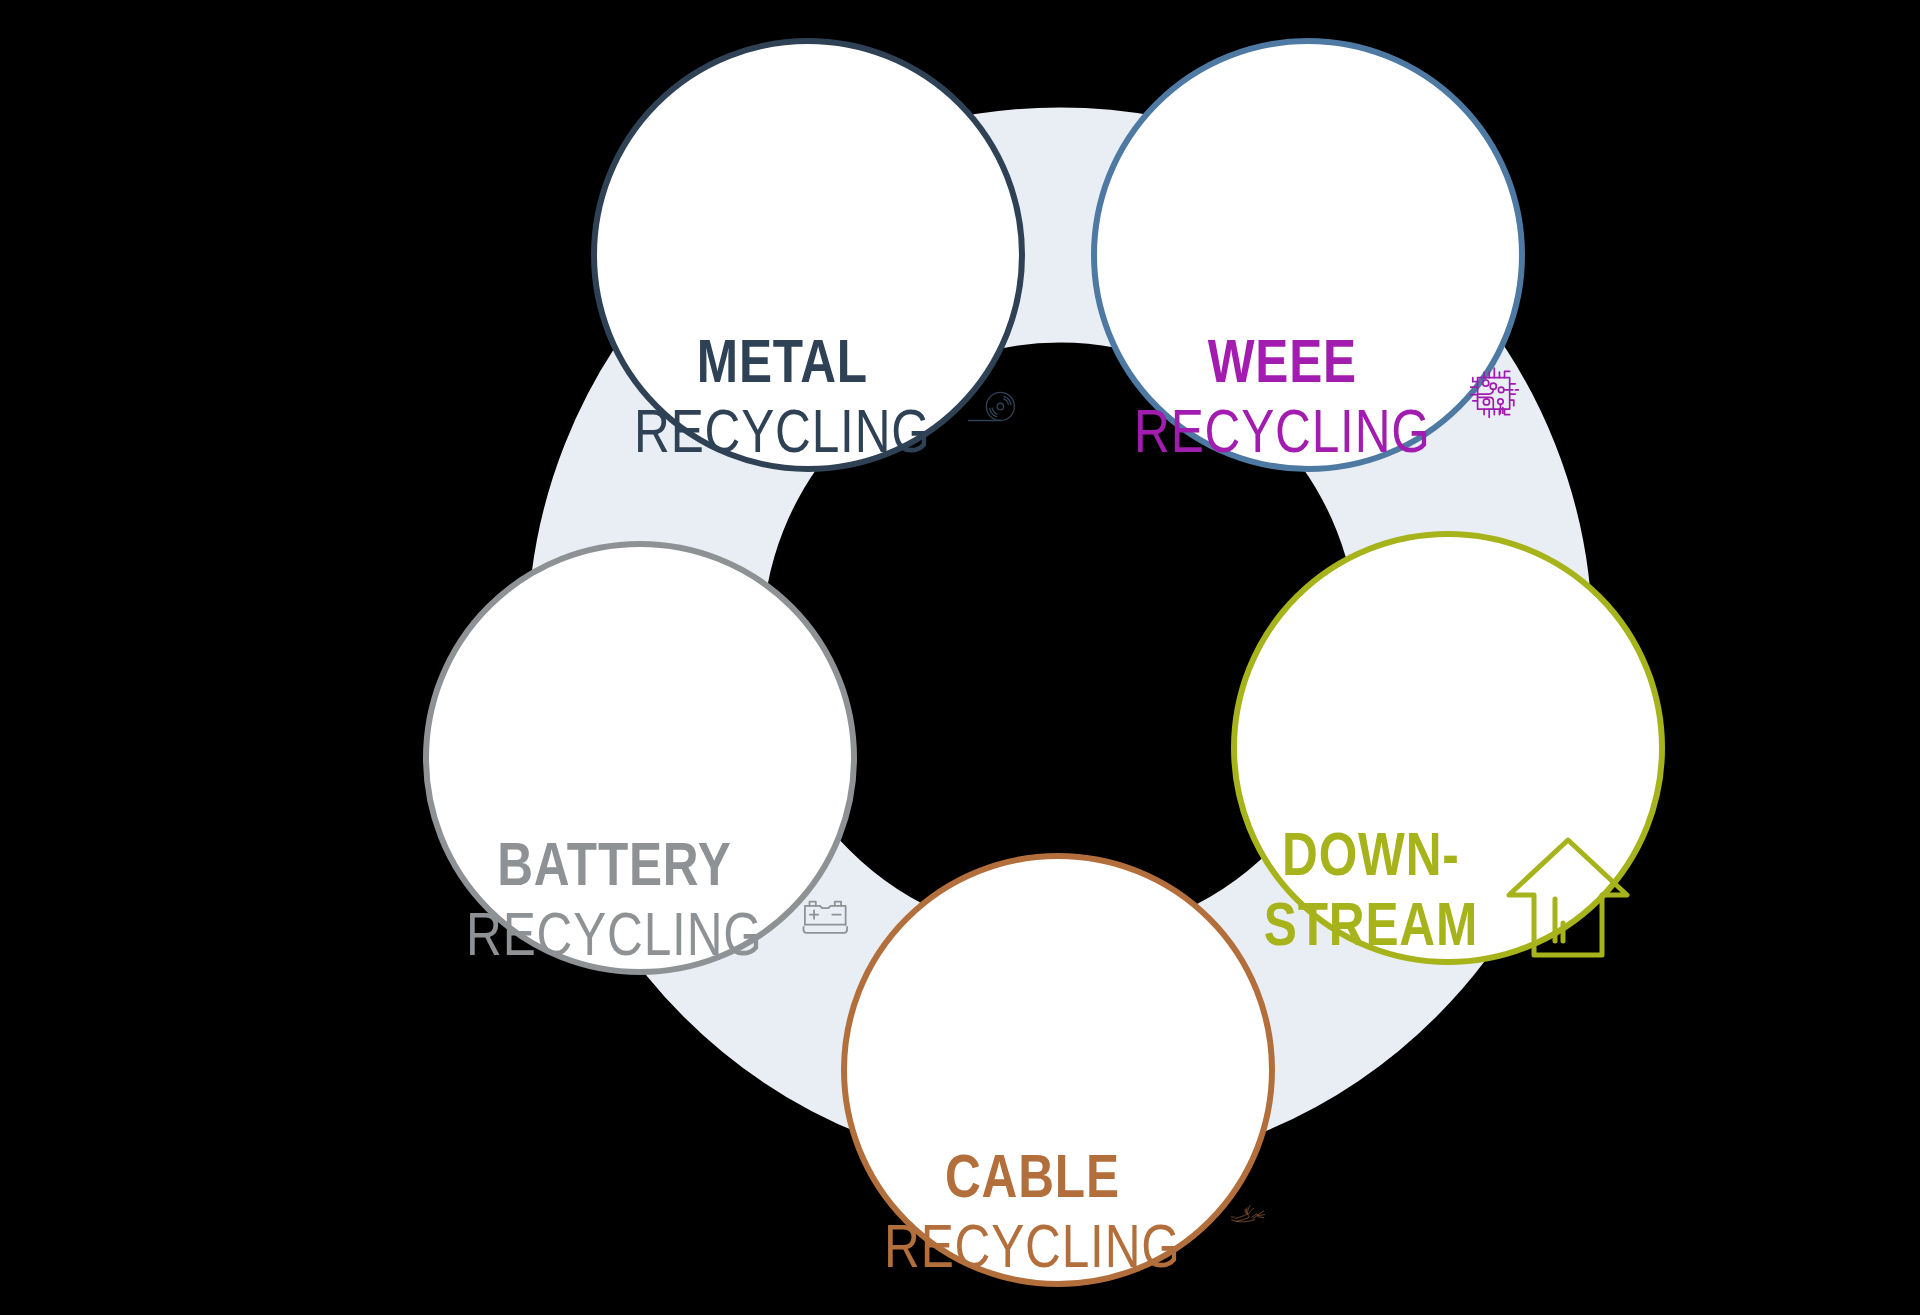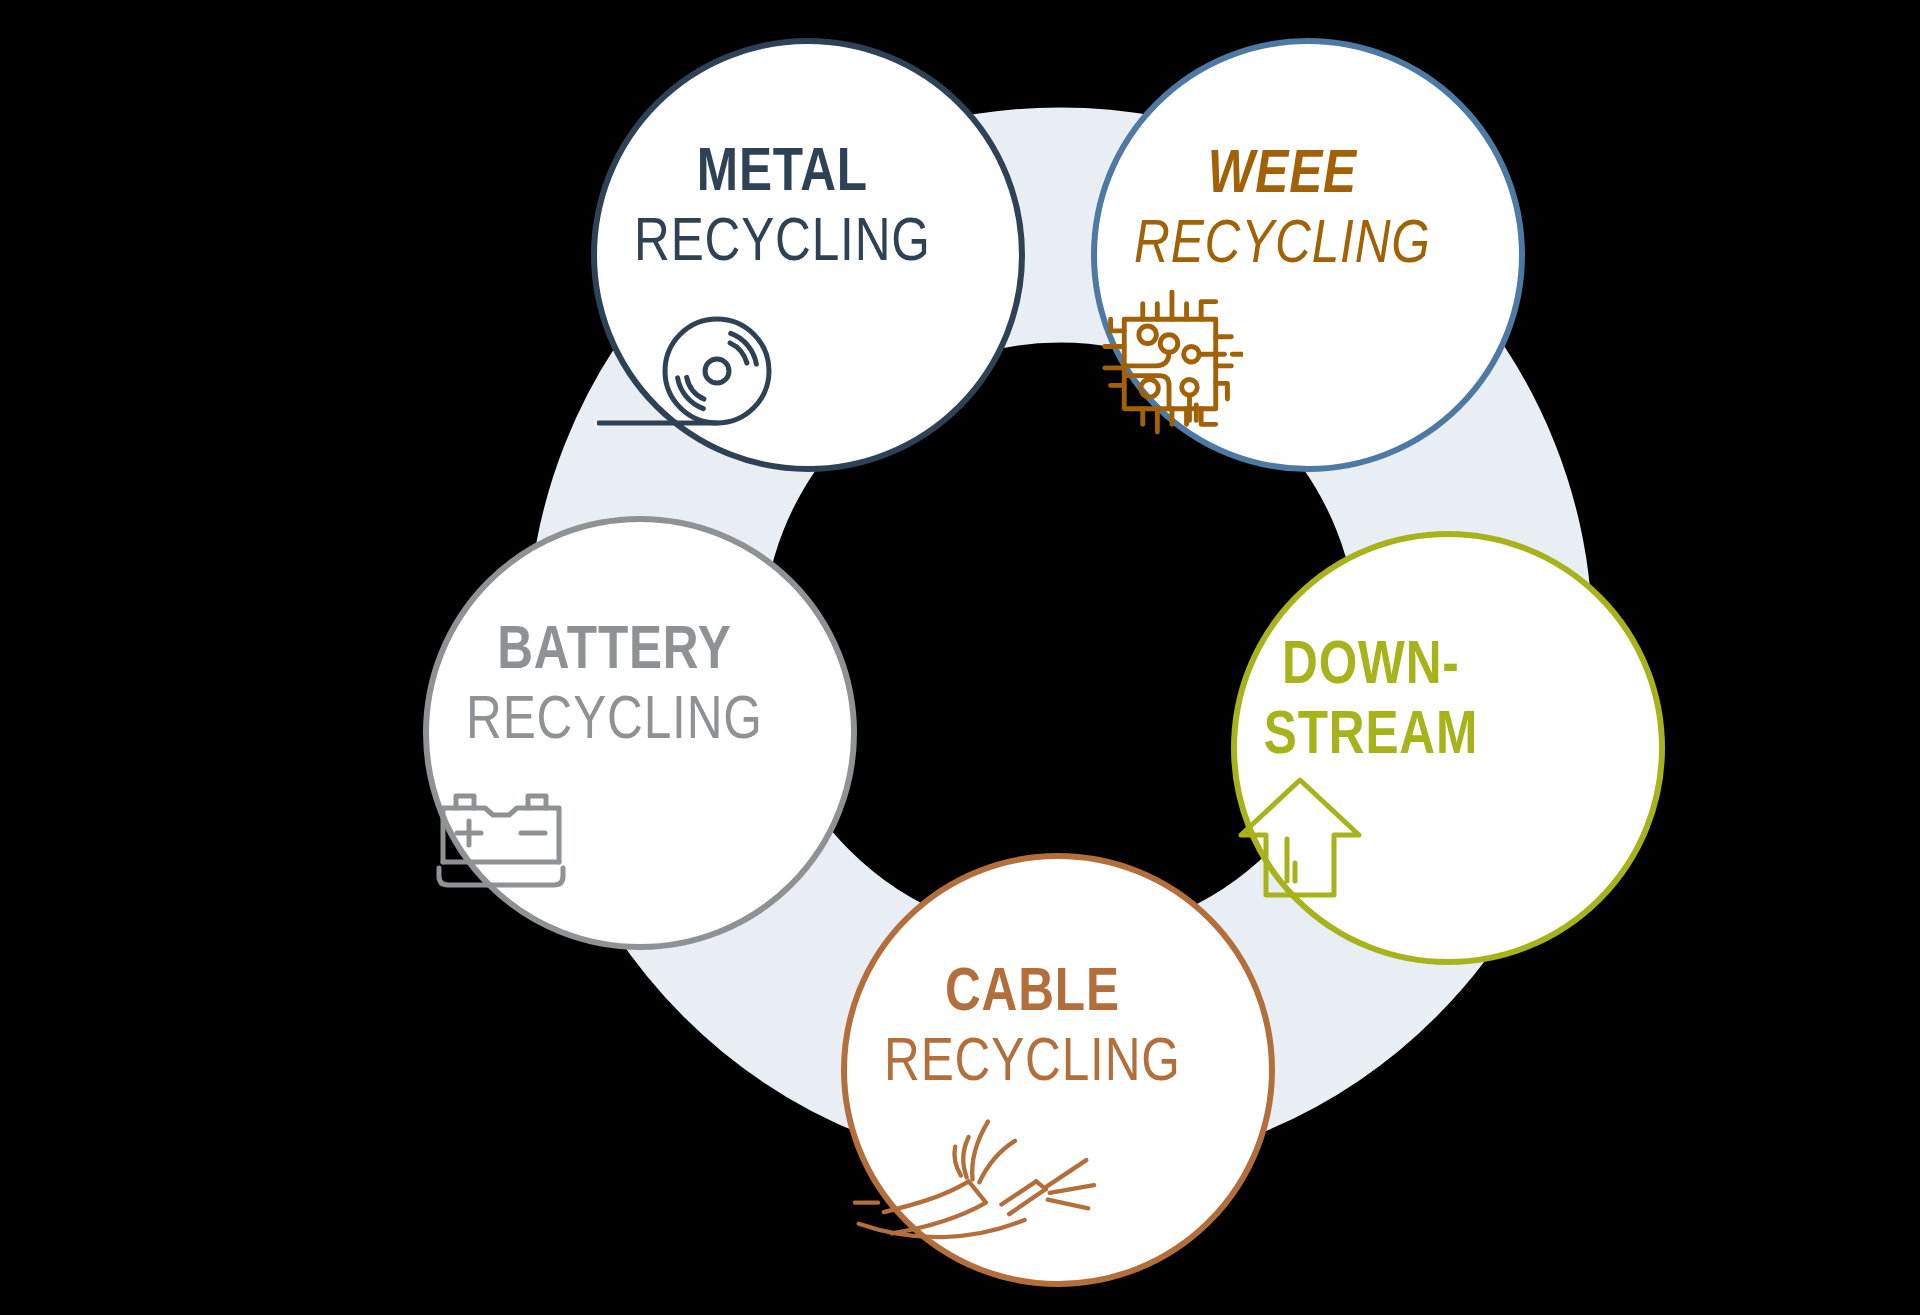--- a/index.html
+++ b/index.html
@@ -12,42 +12,42 @@
   }
   .ring-svg{position:absolute;left:0;top:0;}
   .node{
     position:absolute;
     width:434px;height:434px;
     box-sizing:border-box;
     border:6px solid #999;
     border-radius:50%;
     background:#fff;
     display:flex;
-    flex-direction:column;
-    align-items:flex-start;
+    flex-direction:row;
+    align-items:flex-end;
     padding-top:90px;
   }
   .node-title{
     text-align:center;
     transform:scaleX(0.8);
     transform-origin:50% 0;
     white-space:nowrap;
   }
   .t1,.t2{
     display:block;
     font-size:62px;
     line-height:70px;
     letter-spacing:1px;
   }
   .t1{font-weight:700;}
   .t2{font-weight:400;}
   .node-downstream .t2{font-weight:700;}
   .node-metal{left:591px;top:38px;}
   .node-weee{left:1091px;top:38px;padding-top:92px;}
-  .node-battery{left:423px;top:516px;}
+  .node-battery{left:423px;top:541px;}
   .node-downstream{left:1231px;top:531px;}
   .node-cable{left:841px;top:853px;padding-top:95px;}
   .icon{display:block;}
   .node-metal .icon{margin-top:40px;}
   .node-weee .icon{margin-top:14px;}
   .node-battery .icon{margin-top:36px;}
   .node-downstream .icon{margin-top:10px;}
   .node-cable .icon{margin-top:4px;}
   .icon path,.icon circle,.icon line{
     fill:none;
@@ -76,21 +76,21 @@
       <path d="M2 109 H120"></path>
       <circle cx="120" cy="57" r="52"></circle>
       <circle cx="120" cy="57" r="12"></circle>
       <path d="M133.7 19.4 A40 40 0 0 1 159.4 50.1"></path>
       <path d="M133.1 28.9 A31 31 0 0 1 149.9 49"></path>
       <path d="M106.3 94.6 A40 40 0 0 1 80.6 63.9"></path>
       <path d="M106.9 85.1 A31 31 0 0 1 89.7 63.4"></path>
     </svg>
   </div>
 
-  <div class="node node-weee" style="border-color: rgb(77, 121, 162); color: #a16207; font-style: italic;">
+  <div class="node node-weee" style="border-color: rgb(77, 121, 162); color: #a21caf;">
     <div class="node-title">
       <span class="t1">WEEE</span>
       <span class="t2">RECYCLING</span>
     </div>
     <svg class="icon" width="146" height="146" viewBox="0 0 150 150">
       <rect x="28" y="30" width="94" height="92" fill="none" stroke="currentColor" stroke-width="5" stroke-linejoin="round"></rect>
       <path d="M47 30 V14"></path>
         <path d="M62 30 V14"></path>
         <path d="M77 30 V2"></path>
         <path d="M92 30 V14"></path>

